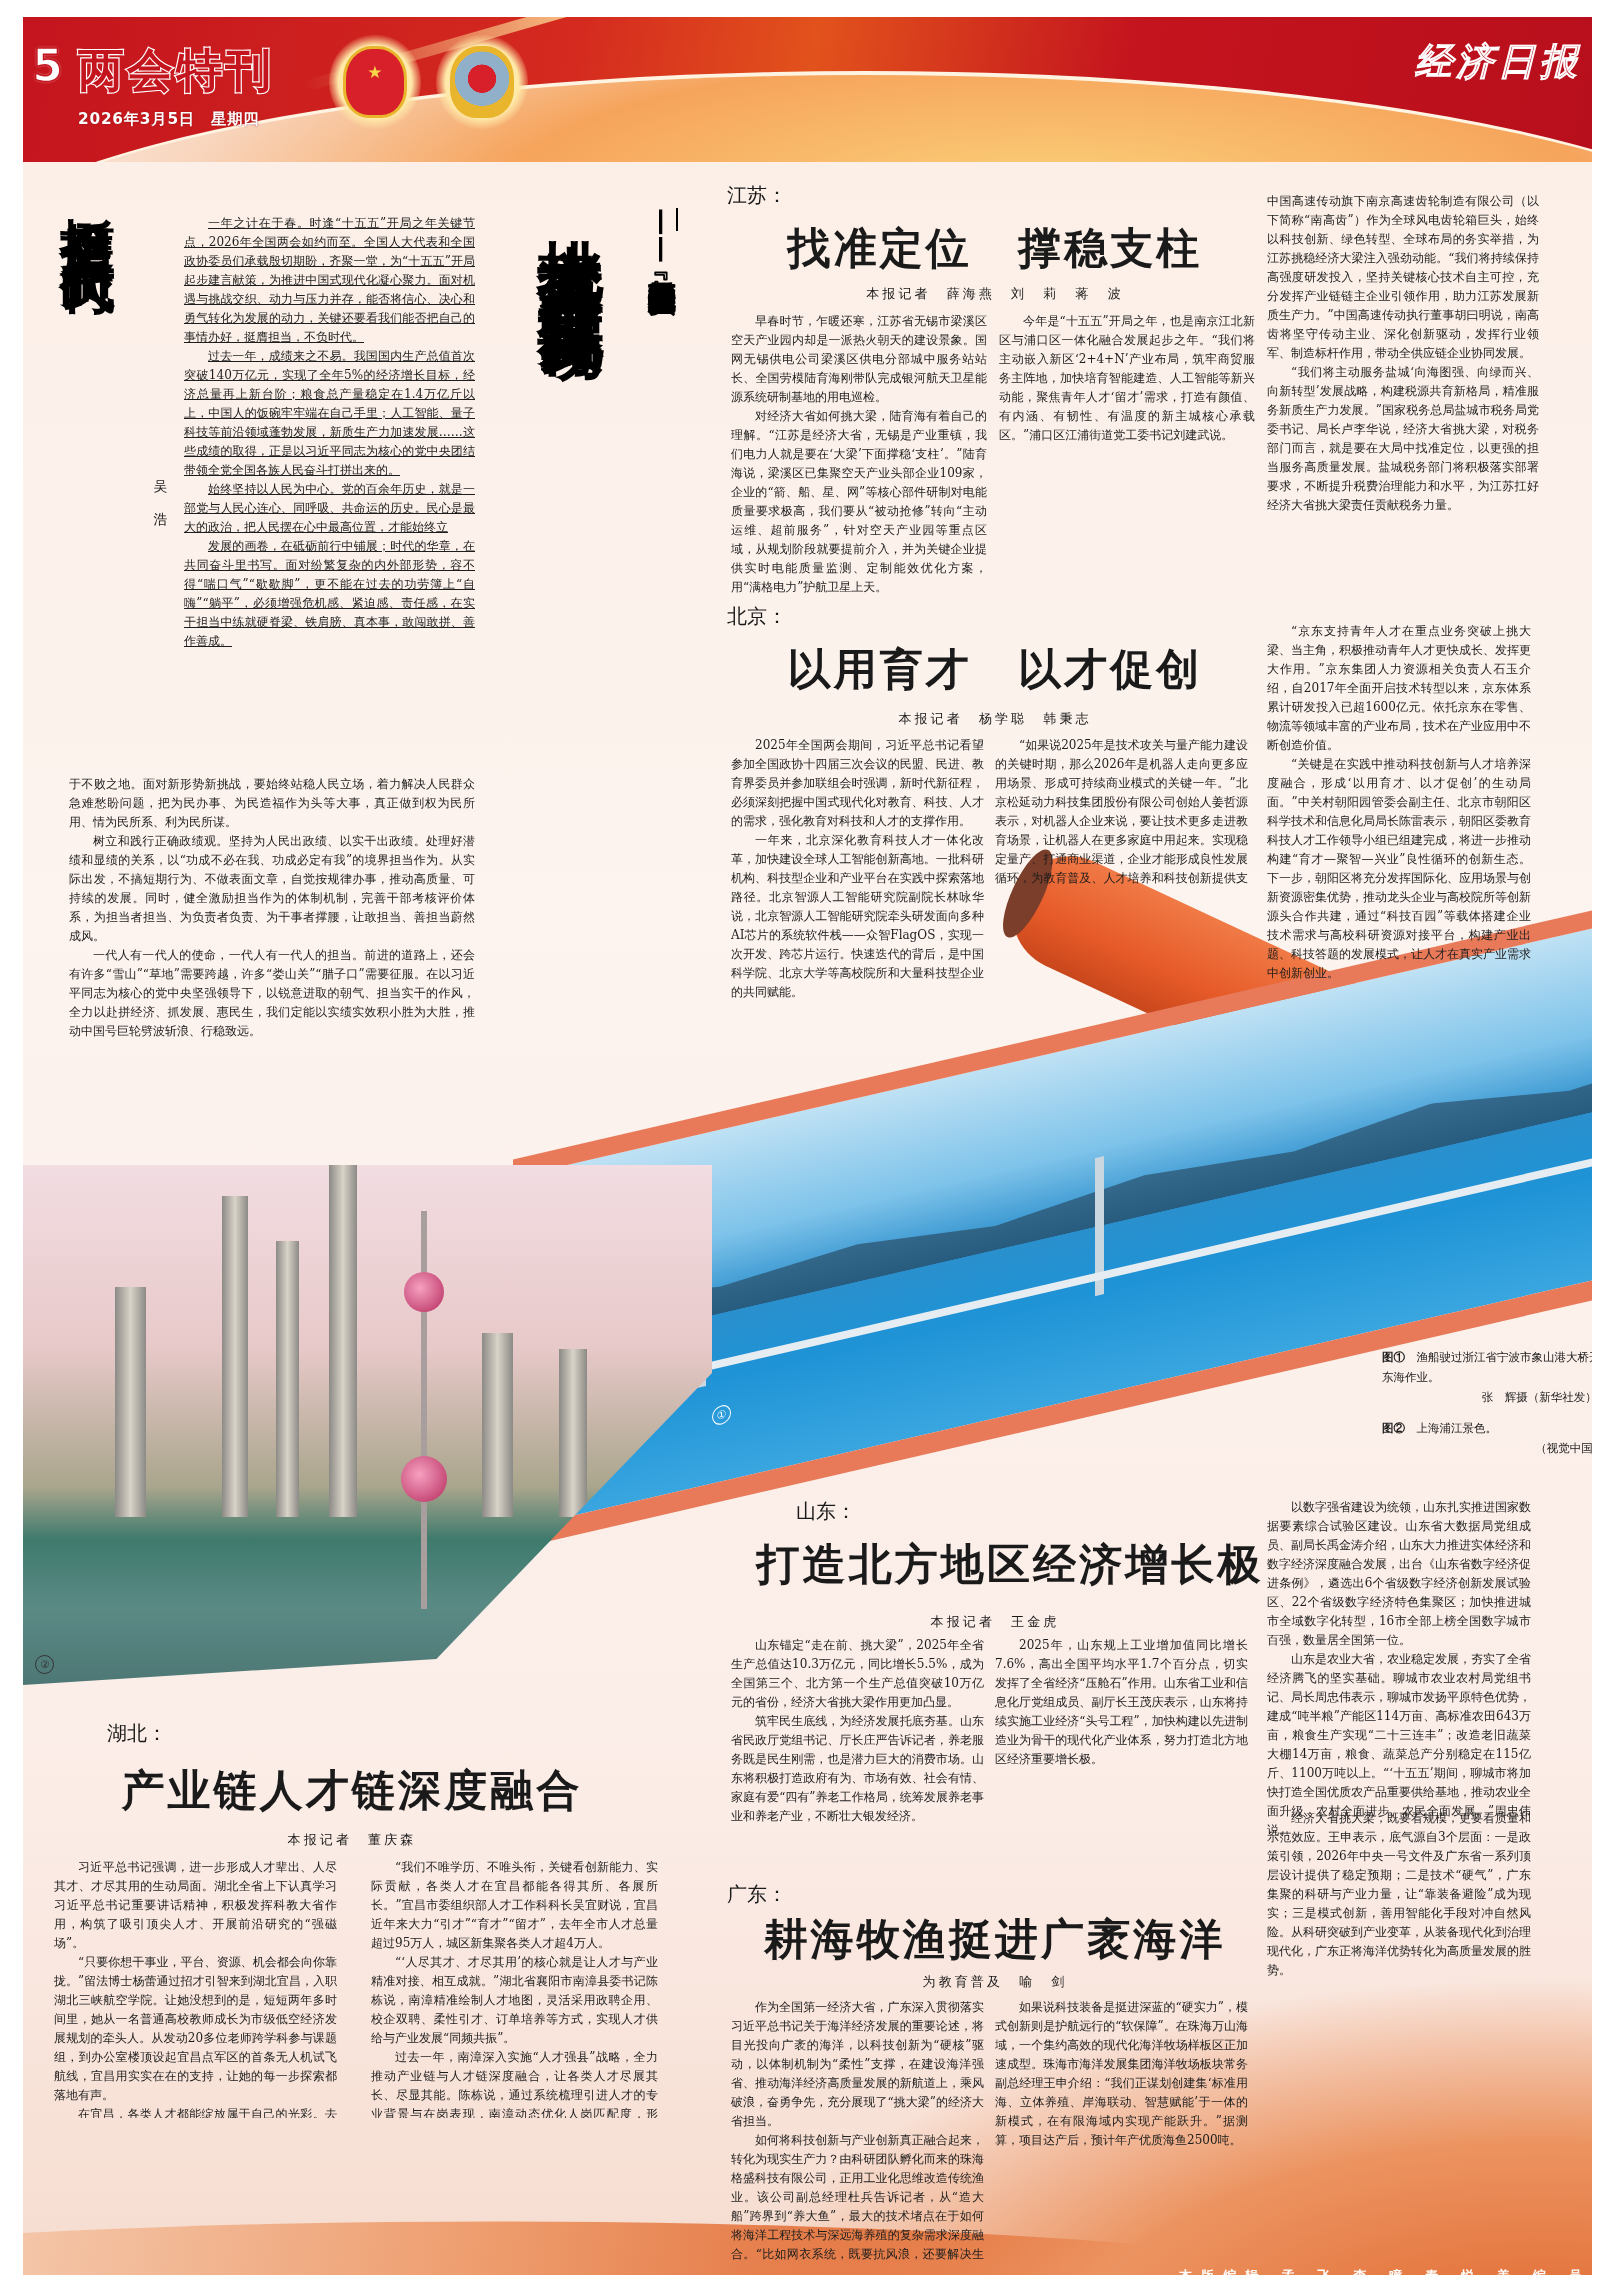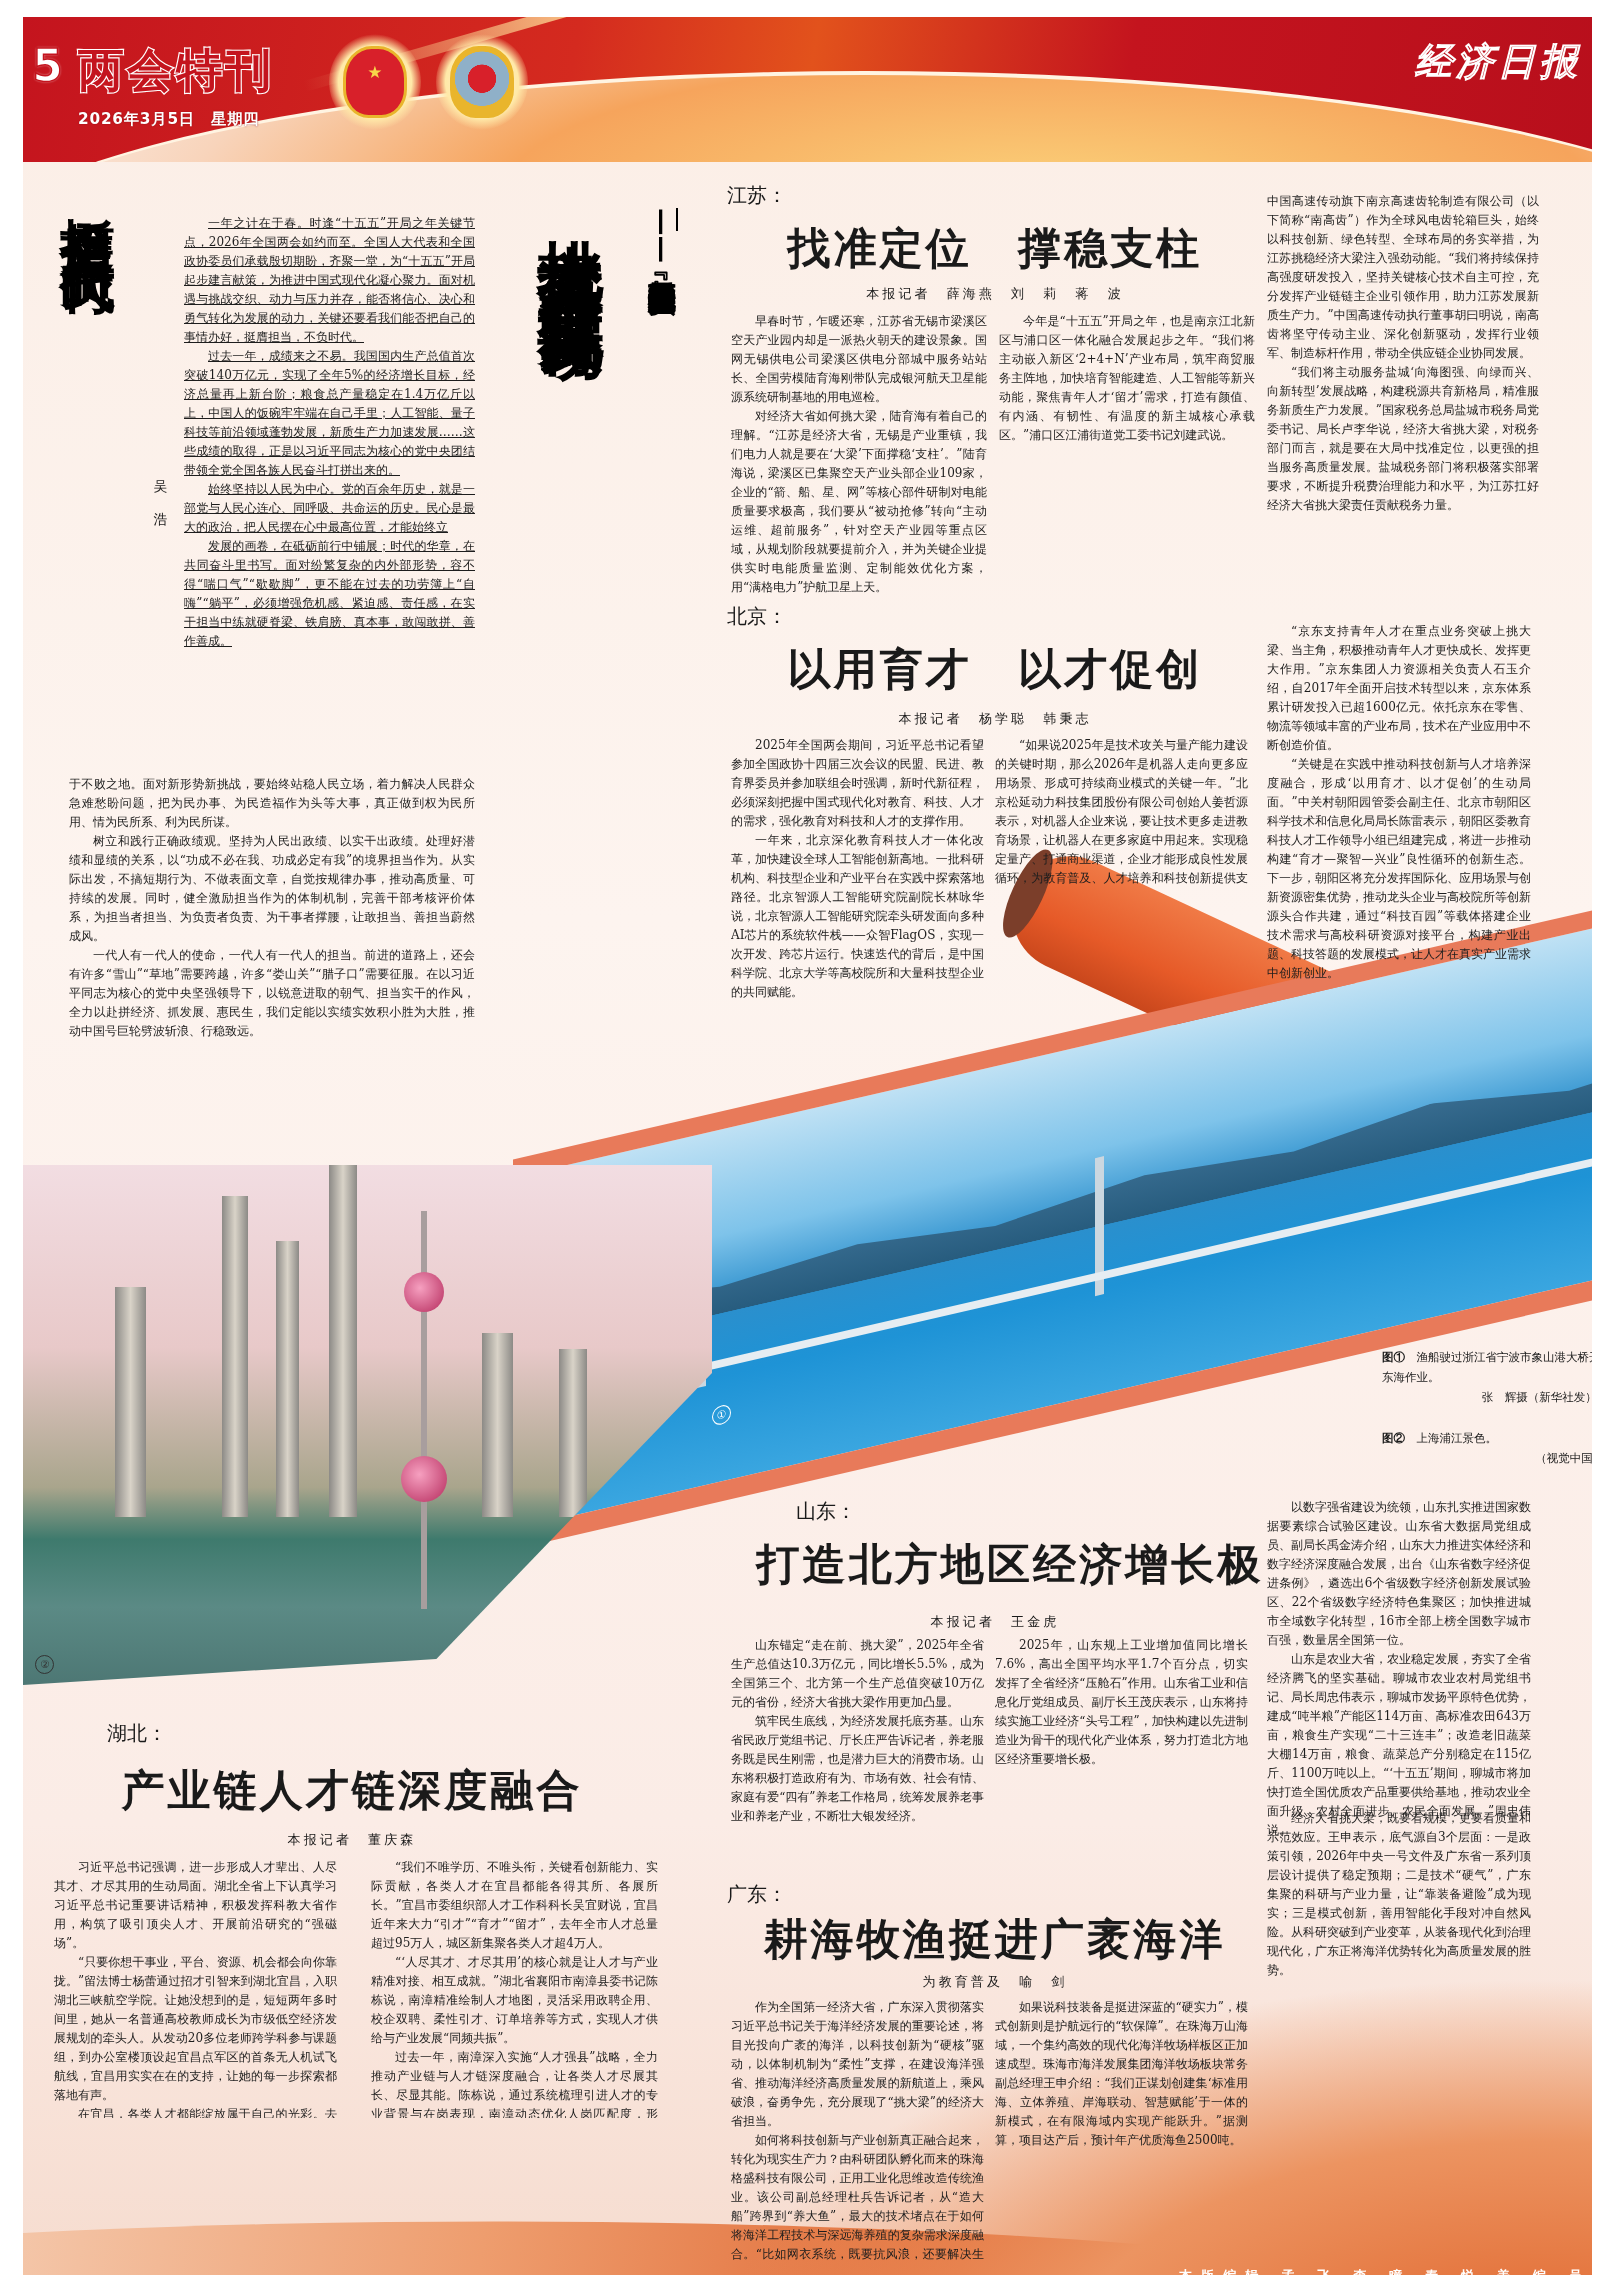--- a/index.html
+++ b/index.html
@@ -104,21 +104,21 @@
     <div class="sky-tower" style="left:459px;width:31px;height:184px"></div>
     <div class="sky-tower" style="left:536px;width:27.6px;height:168px"></div>
     <div class="tv-tower"></div>
     <div class="tv-ball" style="top:107px"></div>
     <div class="tv-ball" style="top:291px;left:378px;width:46px;height:46px"></div>
     <div class="badge" style="left:12.2px;top:490px;border-color:#333;color:#333">②</div>
   </div>
   <div class="caption">
     <div><span class="tag">图①</span>　<span>渔船驶过浙江省宁波市象山港大桥开赴东海作业。</span></div>
     <div style="text-align:right;padding-right:15.3px">张　辉摄（新华社发）</div>
-    <div style="margin-top:21px"><span class="tag">图②</span>　<span>上海浦江景色。</span></div>
+    <div style="margin-top:11px"><span class="tag">图②</span>　<span>上海浦江景色。</span></div>
     <div style="text-align:right;padding-right:7.7px">（视觉中国）</div>
   </div>
 
   <div class="region" style="left:704px;top:165px">江苏：</div>
   <div class="headline" style="left:704px;top:203px;width:536px">找准定位　撑稳支柱</div>
   <div class="byline" style="left:704px;top:268px;width:536px">本报记者　薛海燕　刘　莉　蒋　波</div>
   <div class="col-text" style="left:708px;top:295px;width:256px">
     <p>早春时节，乍暖还寒，江苏省无锡市梁溪区空天产业园内却是一派热火朝天的建设景象。国网无锡供电公司梁溪区供电分部城中服务站站长、全国劳模陆育海刚带队完成银河航天卫星能源系统研制基地的用电巡检。</p>
     <p>对经济大省如何挑大梁，陆育海有着自己的理解。“江苏是经济大省，无锡是产业重镇，我们电力人就是要在‘大梁’下面撑稳‘支柱’。”陆育海说，梁溪区已集聚空天产业头部企业109家，企业的“箭、船、星、网”等核心部件研制对电能质量要求极高，我们要从“被动抢修”转向“主动运维、超前服务”，针对空天产业园等重点区域，从规划阶段就要提前介入，并为关键企业提供实时电能质量监测、定制能效优化方案，用“满格电力”护航卫星上天。</p>
   </div>

